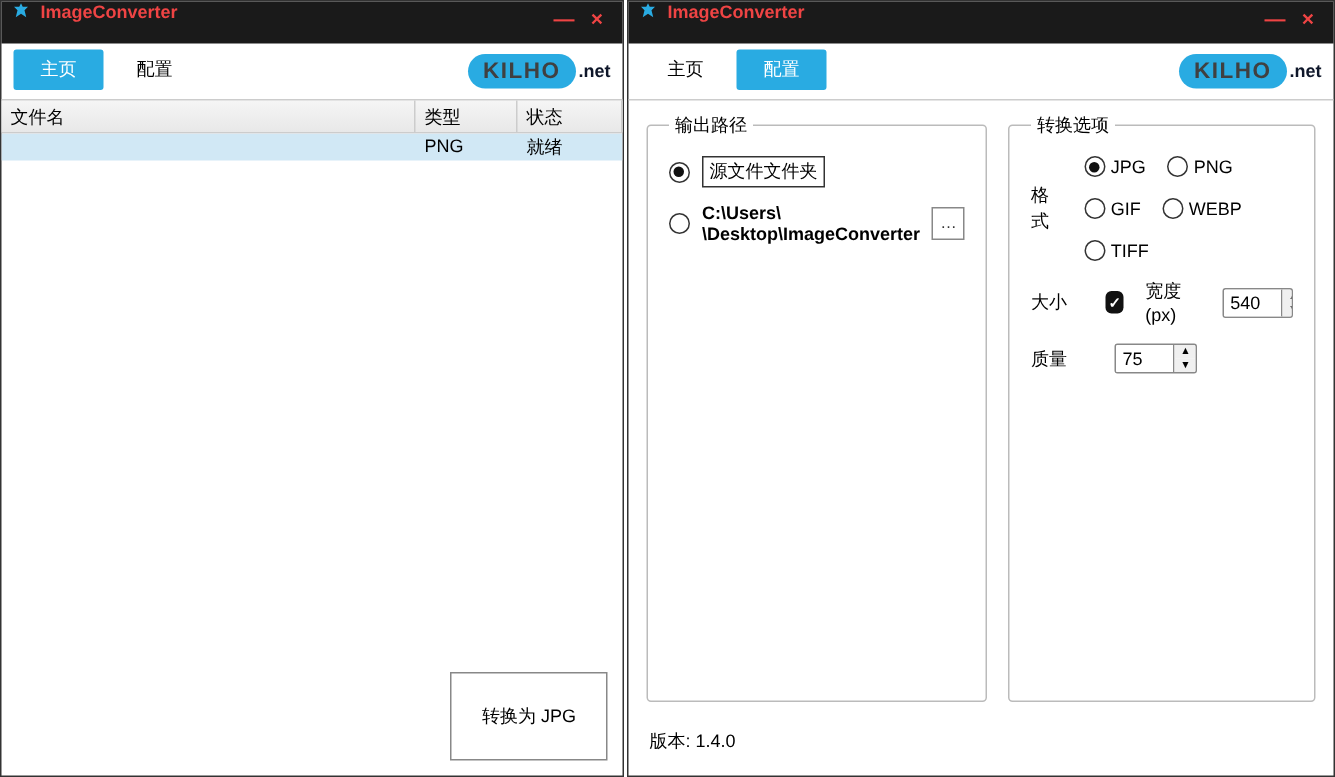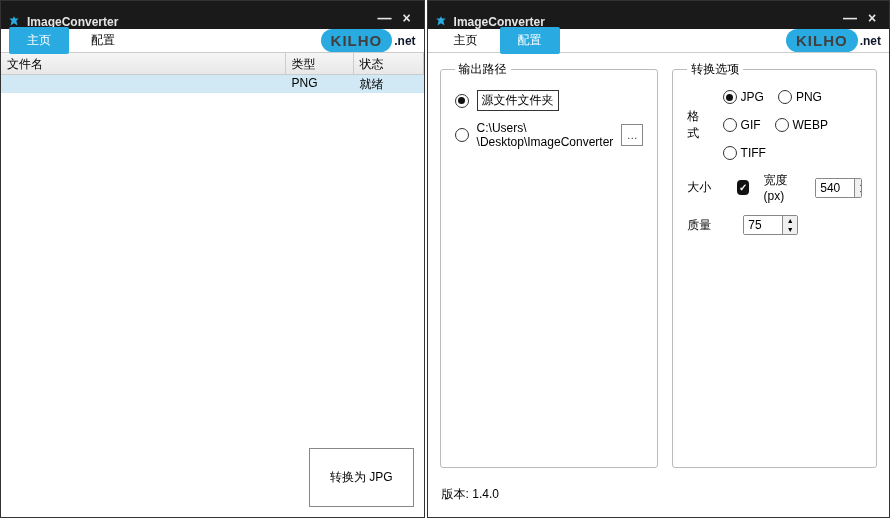--- a/index.html
+++ b/index.html
@@ -14,23 +14,23 @@
     }
     .window {
       flex: 1;
       display: flex;
       flex-direction: column;
       border: 1px solid #333;
       background: #fff;
     }
     .titlebar {
       background: #1a1a1a;
-      color: #e5e5e5;
-      display: flex;
-      align-items: flex-end;
+      color: #ef4444;
+      display: flex;
+      align-items: flex-start;
       height: 28px;
       padding: 0 6px;
       font-size: 12px;
       font-weight: bold;
     }
     .titlebar .app-icon {
       width: 14px;
       height: 14px;
       margin-right: 6px;
       display: inline-flex;
@@ -43,22 +43,22 @@
       height: 22px;
       display: inline-flex;
       align-items: center;
       justify-content: center;
       cursor: pointer;
       font-weight: bold;
       font-size: 14px;
     }
     .toolbar {
       display: flex;
-      align-items: center;
-      height: 24px;
+      align-items: flex-start;
+      height: 38px;
       padding: 4px 8px;
       border-bottom: 1px solid #ccc;
       position: relative;
     }
     .tab-btn {
       padding: 5px 18px;
       margin-right: 4px;
       font-size: 12px;
       cursor: pointer;
       border: none;
@@ -161,21 +161,21 @@
       content: "";
       width: 7px; height: 7px;
       border-radius: 50%;
       background: #111;
     }
     .path-label-box {
       border: 1px solid #333;
       padding: 1px 4px;
       font-size: 12px;
     }
-    .path-text { font-size: 12px; flex: 1; }
+    .path-text { font-size: 12px; flex: 1; font-weight: bold; }
     .browse-btn {
       width: 22px; height: 22px;
       border: 1px solid #888;
       background: #fff;
       cursor: pointer;
       font-size: 11px;
       color: #333;
       margin-left: auto;
     }
     .opt-row {

